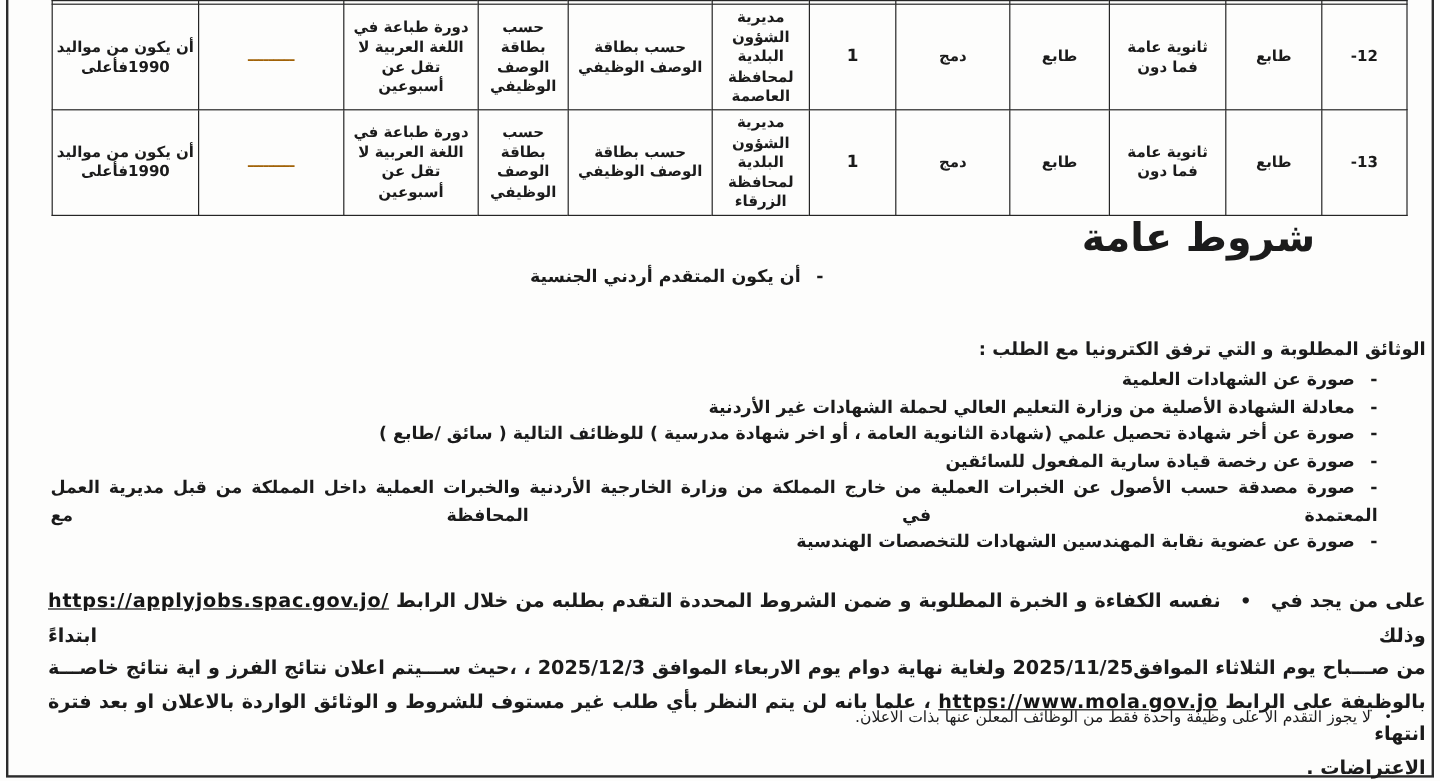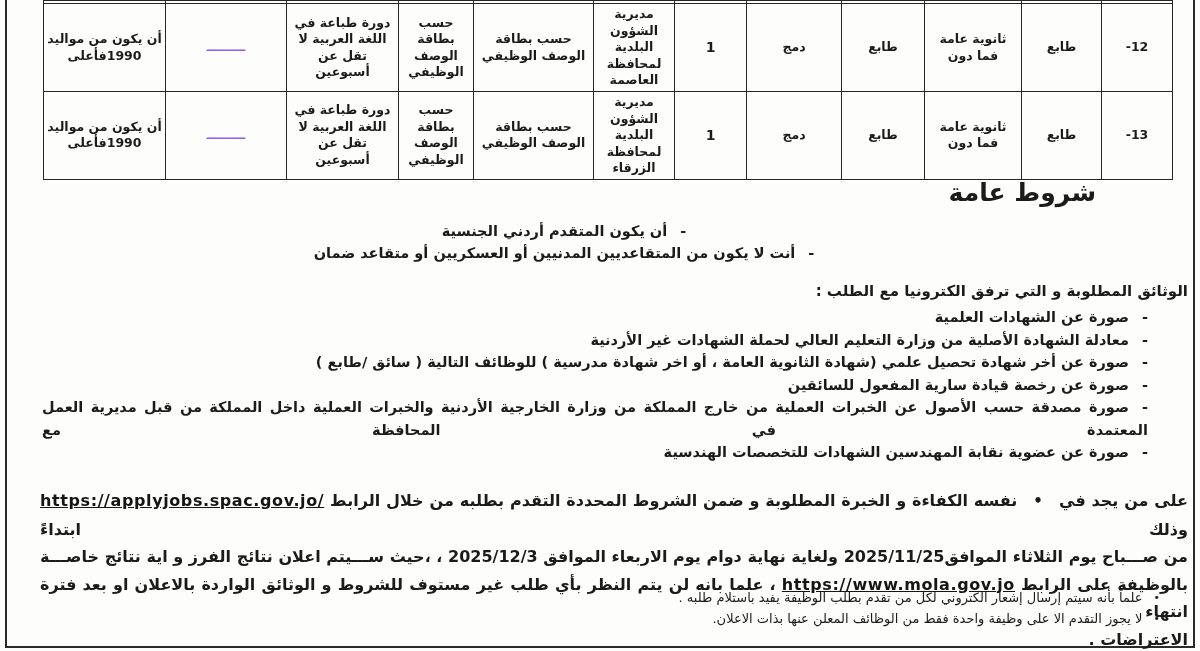--- a/index.html
+++ b/index.html
@@ -26,24 +26,24 @@
     padding:2px 3px;overflow:hidden;
   }
   tr.cut-row td{height:2px;padding:0;line-height:0;font-size:0;}
   tr.row-a td{height:83px;}
   tr.row-b td{height:79px;}
   td.c-num{font-weight:normal;font-size:15px;}
   td.c-stamp{font-size:14.5px;}
   td.v-top{vertical-align:top;padding-top:3px;}
   td.c-card{font-size:12px;}
   td.c-dir{font-size:12px;line-height:1.25;}
-  td.c-dash{font-size:13px;color:#8b5cf6;}
+  td.c-dash{font-size:13px;color:#a16207;}
   
   .body-col{position:absolute;right:12px;width:1148px;text-align:right;}
-  .cond-title{top:178px;font-size:25px;font-weight:bold;padding-left:0;padding-right:92px;position:absolute;right:12px;width:1056px;}
+  .cond-title{top:178px;font-size:33px;font-weight:bold;padding-left:0;padding-right:92px;position:absolute;right:12px;width:1056px;}
   .cond-list{top:220px;position:absolute;}
   .cond-item{line-height:22px;font-size:14.5px;font-weight:bold;padding-right:100px;text-align:center;}
   .marker{display:inline-block;margin-left:13px;}
   .docs-intro{top:282px;position:absolute;font-size:15px;font-weight:bold;}
   .doc-list{top:306px;position:absolute;margin-left:32px;}
   .doc-item{line-height:22.5px;font-size:14.5px;font-weight:bold;padding-right:40px;}
   .doc-item.justify{text-align:justify;text-align-last:justify;padding-left:2px;}
   .doc-item.cont{padding-right:52px;}
   .para{top:487px;position:absolute;font-size:16px;font-weight:bold;line-height:27.5px;}
   .para .pline{text-align:justify;text-align-last:justify;}
@@ -120,23 +120,20 @@
     </tr>
   </tbody>
     </table>
 
   <div class="cond-title">شروط عامة</div>
 
   <div class="body-col cond-list">
     <div class="cond-item">
       <span class="marker">-</span><span>أن يكون المتقدم أردني الجنسية</span>
     </div>
-    <div class="cond-item">
-      <span class="marker">-</span><span>أنت لا يكون من المتقاعديين المدنيين أو العسكريين أو متقاعد ضمان</span>
-    </div>
   </div>
 
   <div class="body-col docs-intro">الوثائق المطلوبة و التي ترفق الكترونيا مع الطلب :</div>
 
   <div class="body-col doc-list">
     <div class="doc-item">
       <span class="marker">-</span><span>صورة عن  الشهادات العلمية</span>
     </div>
     <div class="doc-item">
       <span class="marker">-</span><span>معادلة الشهادة الأصلية من وزارة التعليم العالي لحملة الشهادات غير الأردنية</span>
@@ -165,19 +162,16 @@
     <div class="pline">
       <span>بالوظيفة على الرابط</span>
       <a href="#" dir="ltr">https://www.mola.gov.jo</a>
       <span>، علما بانه لن يتم النظر بأي طلب غير مستوف للشروط و الوثائق الواردة بالاعلان او بعد فترة  انتهاء</span>
     </div>
     <div class="pline-last">الاعتراضات .</div>
   </div>
 
   <div class="body-col notes">
     <div class="note-item">
-      <span class="marker">•</span><span>علماً بأنه سيتم إرسال إشعار الكتروني لكل من تقدم بطلب الوظيفة يفيد باستلام طلبه .</span>
-    </div>
-    <div class="note-item">
       <span class="marker">•</span><span>لا يجوز التقدم الا على وظيفة واحدة فقط من الوظائف المعلن عنها بذات الاعلان.</span>
     </div>
   </div>
 </div>
 
 </body></html>

